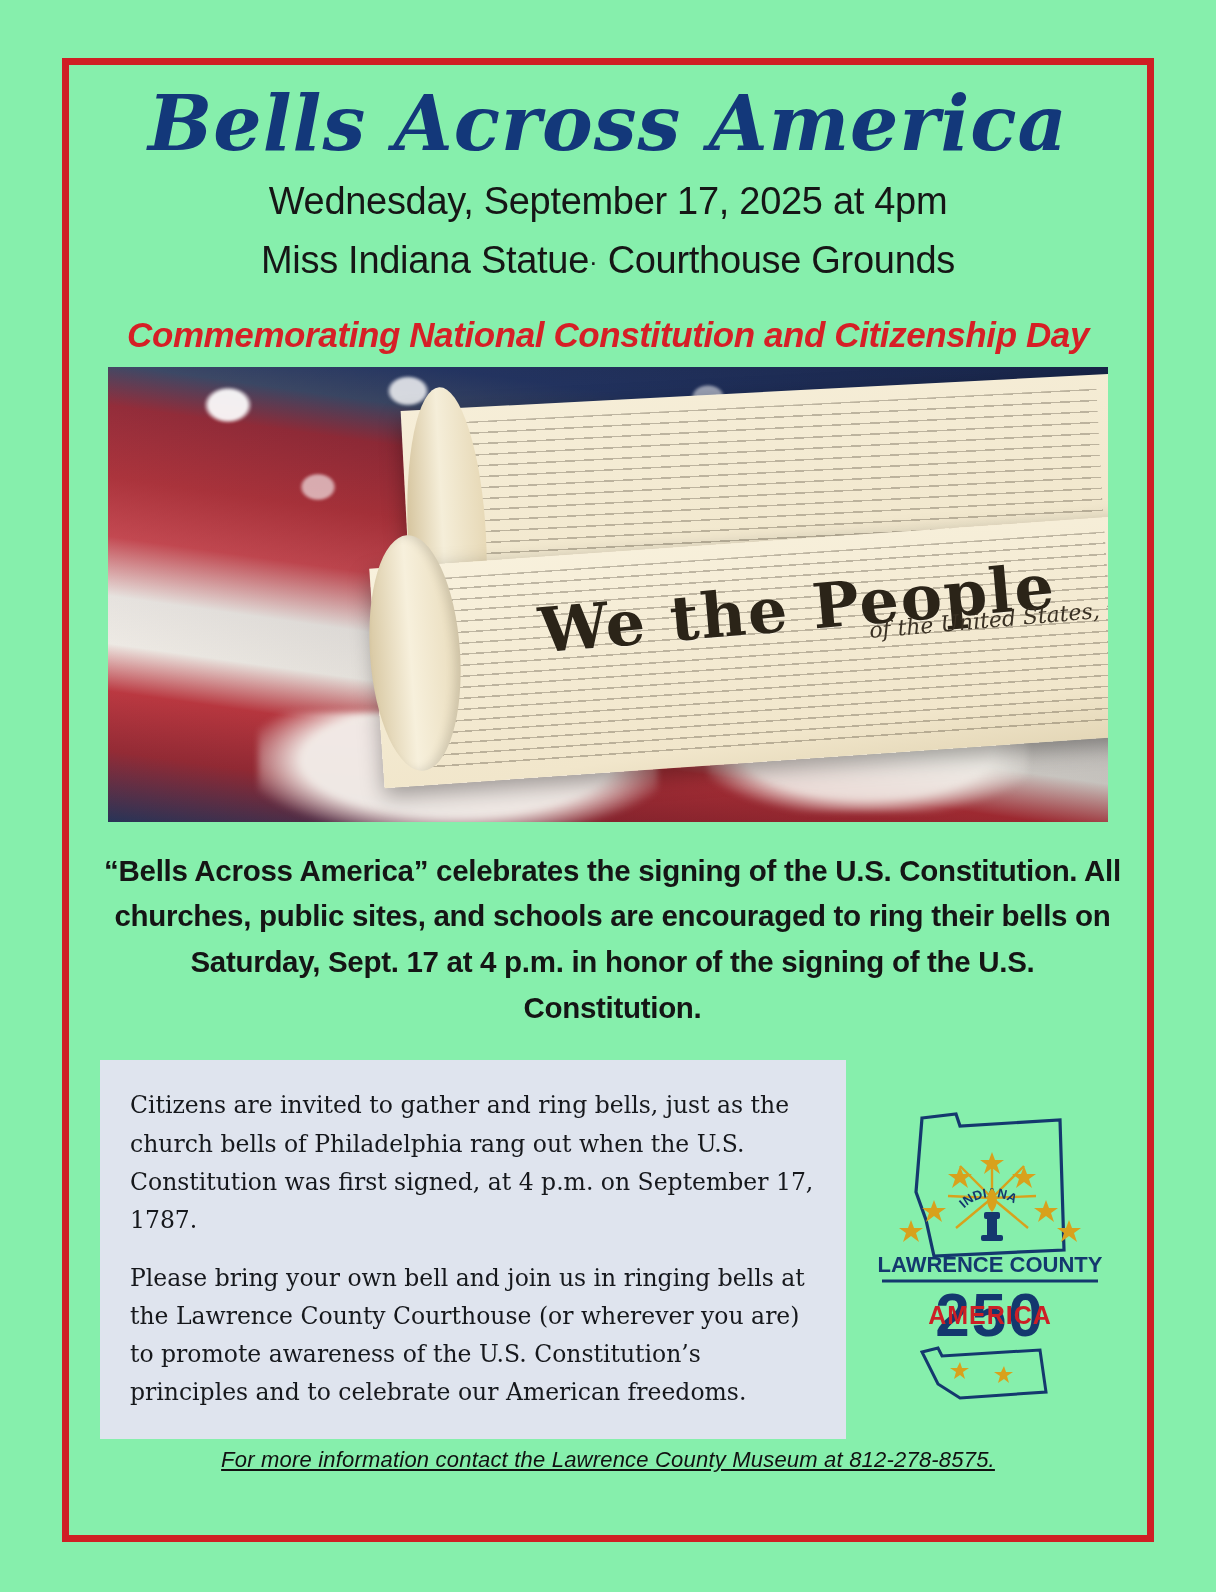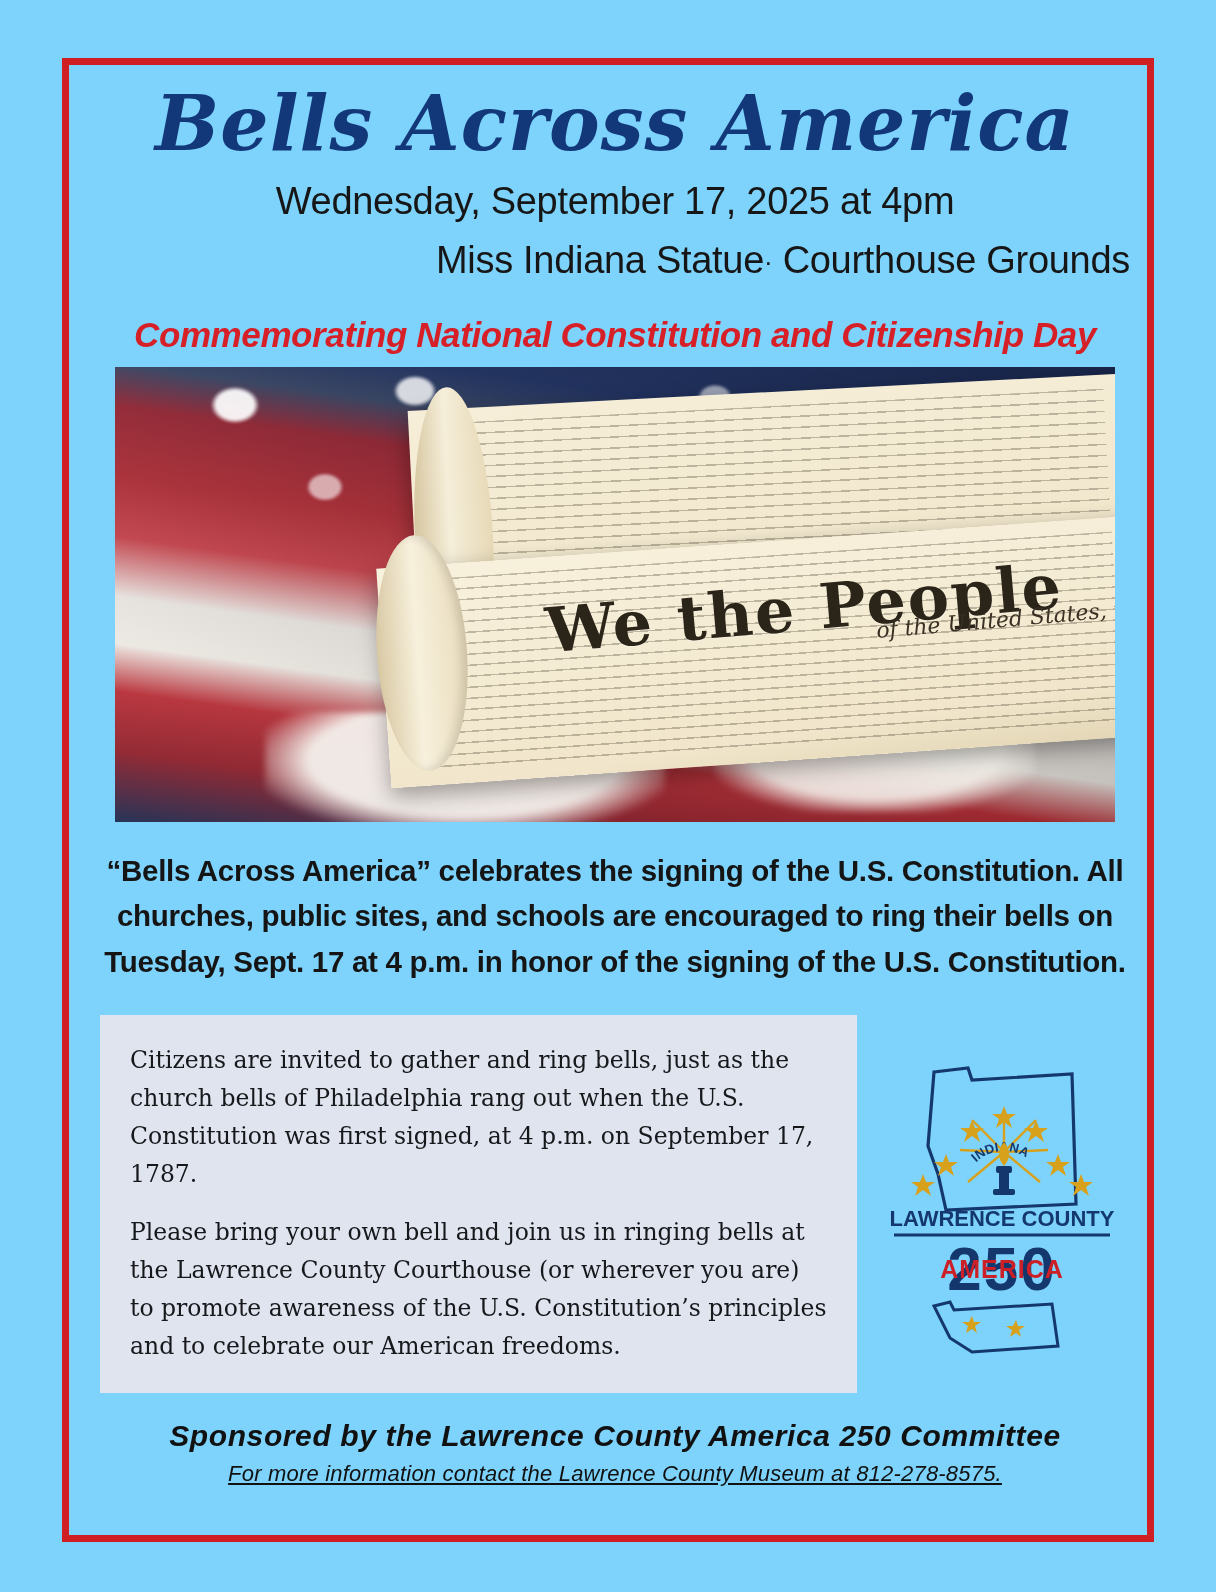--- a/index.html
+++ b/index.html
@@ -12,22 +12,22 @@
     height: 1592px;
     font-family: "Liberation Sans", sans-serif;
     overflow: hidden;
   }
 
   .poster {
     position: relative;
     width: 1216px;
     height: 1592px;
     box-sizing: border-box;
-    background: #7dd3fc;
-    padding: 58px 48px 52px 62px;
+    background: #86efac;
+    padding: 58px 62px 52px 62px;
   }
   .border-frame {
     position: absolute;
     left: 62px;
     top: 58px;
     right: 62px;
     bottom: 50px;
     border: 7px solid #cf1f24;
     box-sizing: border-box;
     pointer-events: none;
@@ -54,21 +54,21 @@
 
   .line-date,
   .line-place {
     font-family: "Liberation Sans", sans-serif;
     font-weight: normal;
     font-size: 38px;
     line-height: 1.35;
     color: #161616;
     letter-spacing: -0.3px;
   }
-  .line-place { margin-top: 8px; text-align: right; }
+  .line-place { margin-top: 8px; }
   .dot-sep {
     font-size: 26px;
     vertical-align: middle;
   }
 
   .line-commemorate {
     margin-top: 28px;
     font-family: "Liberation Sans", sans-serif;
     font-style: italic;
     font-weight: bold;
@@ -298,21 +298,21 @@
 
       <div class="doc-sheet doc-front">
         <div class="scriptlines"></div>
       </div>
       <div class="doc-roll"></div>
 
       <div class="wethepeople">We the People</div>
       <div class="wtp-tail">of the United States, in Order to form a more perfect Union</div>
     </div>
 
-    <div class="lead">“Bells Across America” celebrates the signing of the U.S. Constitution. All churches, public sites, and schools are encouraged to ring their bells on Tuesday, Sept. 17 at 4 p.m. in honor of the signing of the U.S. Constitution.</div>
+    <div class="lead">“Bells Across America” celebrates the signing of the U.S. Constitution. All churches, public sites, and schools are encouraged to ring their bells on Saturday, Sept. 17 at 4 p.m. in honor of the signing of the U.S. Constitution.</div>
 
     <div class="info-row">
       <div class="info-box">
         <p>Citizens are invited to gather and ring bells, just as the church bells of Philadelphia rang out when the U.S. Constitution was first signed, at 4 p.m. on September 17, 1787.</p>
         <p>Please bring your own bell and join us in ringing bells at the Lawrence County Courthouse (or wherever you are) to promote awareness of the U.S. Constitution’s principles and to celebrate our American freedoms.</p>
       </div>
 
       <div class="logo-wrap">
         <svg class="logo-svg" viewBox="0 0 252 300">
 
@@ -360,17 +360,16 @@
 
           <path d="M58 252 L74 248 L78 256 L176 250 L182 292 L96 298 L74 284 Z" fill="none" stroke="#14386e" stroke-width="3"></path>
           <g fill="#d8a11c">
             <polygon points="96,262 98,268 105,268 99,272 101,279 96,275 90,279 92,272 86,268 93,268"></polygon>
             <polygon points="140,266 142,272 149,272 143,276 145,283 140,279 134,283 136,276 130,272 137,272"></polygon>
           </g>
         </svg>
       </div>
     </div>
 
-    <div class="sponsor">Sponsored by the Lawrence County America 250 Committee</div>
     <div class="contact">For more information contact the Lawrence County Museum at 812-278-8575.</div>
 
   </div>
 </div>
 
 </body></html>

